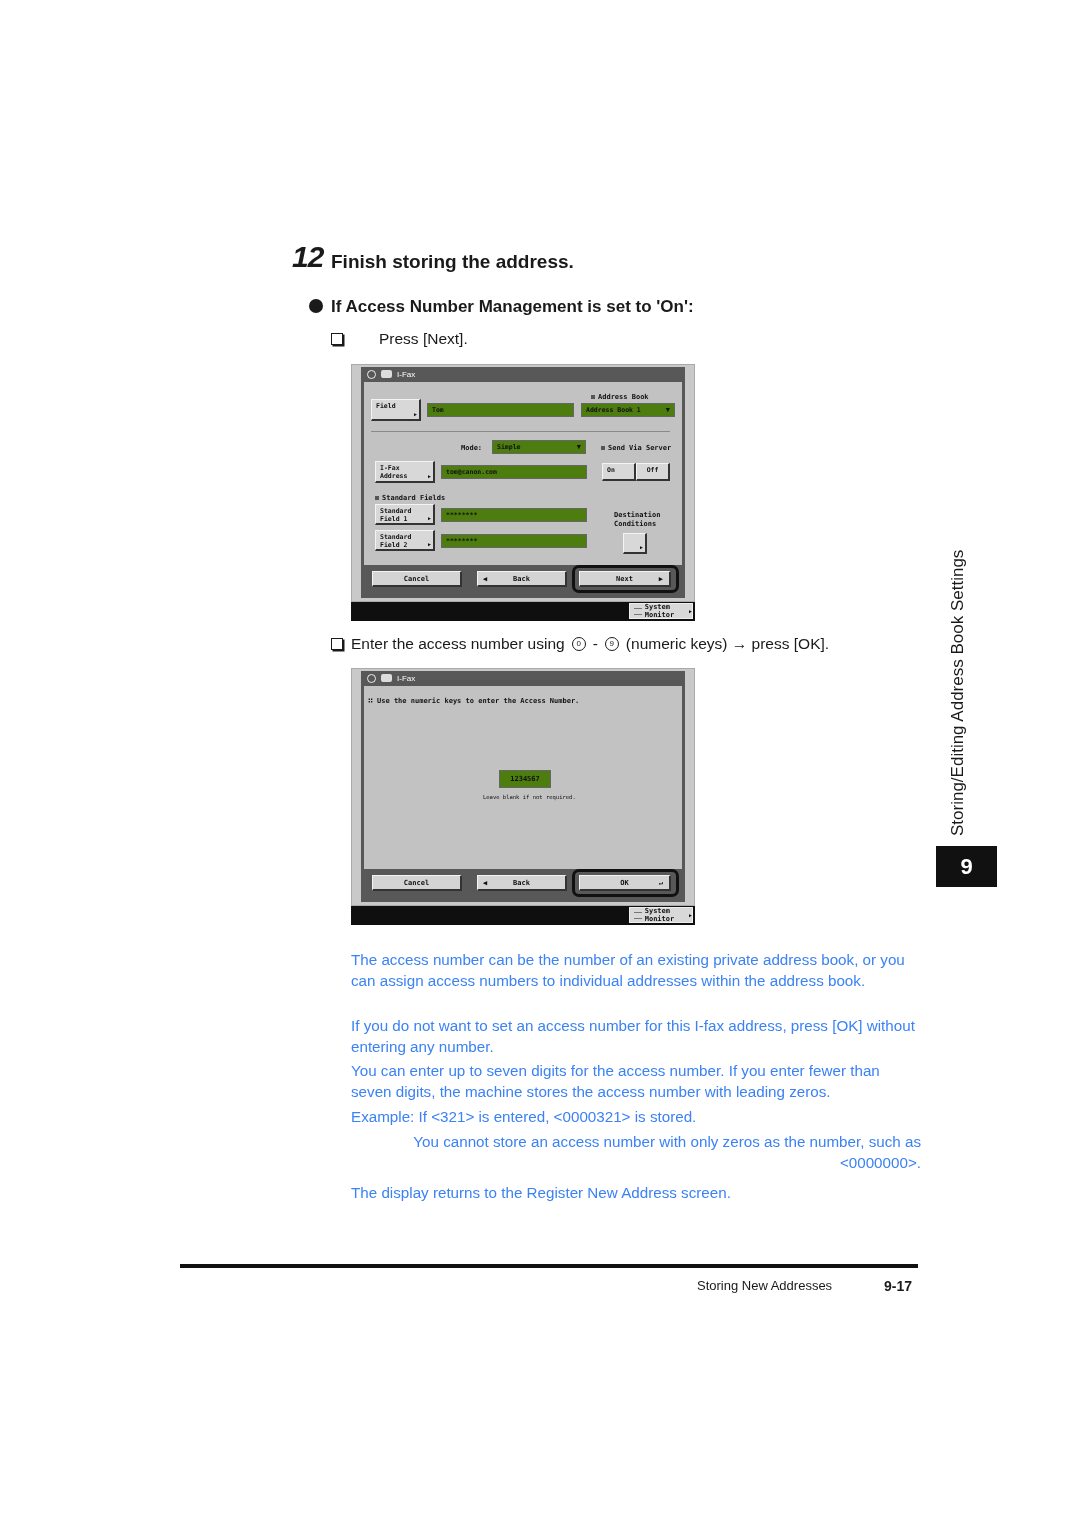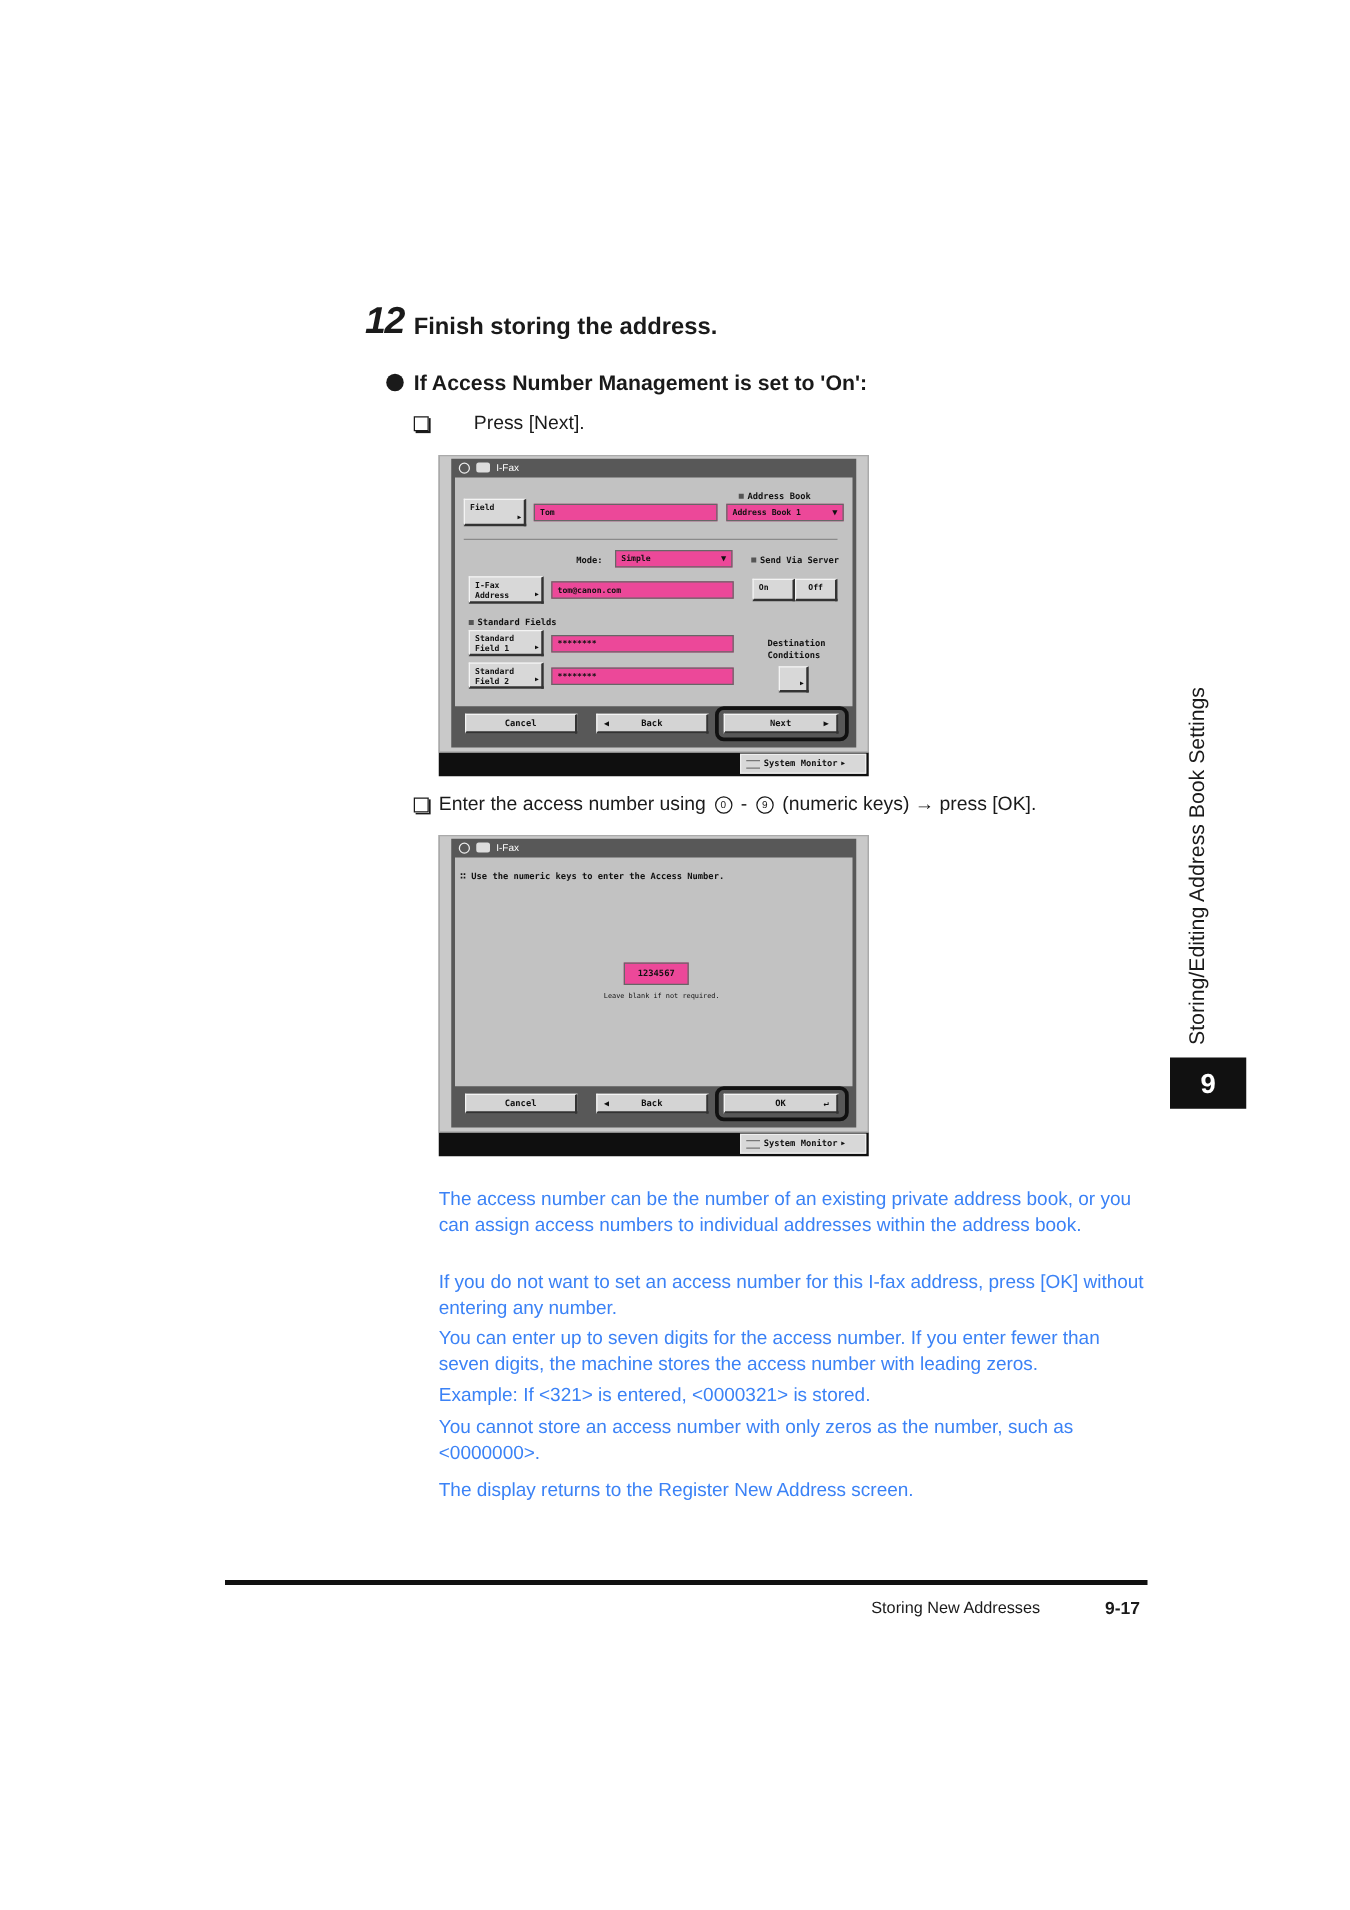--- a/index.html
+++ b/index.html
@@ -21,28 +21,28 @@
   .screen { position: absolute; left: 351px; width: 344px; background: #0f0f0f; }
   .screen .frame { position: absolute; left: 0; top: 0; right: 0; background: #c9c9c9; border: 1px solid #aaa; }
   .screen .inner { position: absolute; left: 9px; top: 2px; right: 9px; background: #585858; }
   .titlebar { position: absolute; left: 0; top: 0; right: 0; height: 14px; color: #fff; font-size: 8px; display: flex; align-items: center; padding-left: 6px; gap: 5px; }
   .tb-icon { width: 9px; height: 9px; border-radius: 50%; border: 1.2px solid #eee; display: inline-block; }
   .tb-icon2 { width: 11px; height: 8px; border-radius: 2px; background: #ddd; display: inline-block; }
   .panel { position: absolute; left: 3px; right: 3px; background: #c2c2c2; }
   .lbl { position: absolute; font-family: "DejaVu Sans Mono", monospace; font-size: 7px; font-weight: bold; color: #111; white-space: nowrap; }
   .key { position: absolute; background: #d8d8d8; border-top: 1px solid #f4f4f4; border-left: 1px solid #f4f4f4; border-right: 2px solid #333; border-bottom: 2px solid #333; font-family: "DejaVu Sans Mono", monospace; font-size: 6.5px; font-weight: bold; color: #111; line-height: 8px; padding: 2px 4px; }
   .key .tri { position: absolute; right: 2px; bottom: 1px; font-size: 5px; }
-  .field { position: absolute; background: #ec4899; border: 1px solid #666; font-family: "DejaVu Sans Mono", monospace; font-size: 6.5px; font-weight: bold; color: #111; padding: 2px 4px; line-height: 9px; white-space: nowrap; }
+  .field { position: absolute; background: #4d7c0f; border: 1px solid #666; font-family: "DejaVu Sans Mono", monospace; font-size: 6.5px; font-weight: bold; color: #111; padding: 2px 4px; line-height: 9px; white-space: nowrap; }
   .dd .arrow { position: absolute; right: 4px; top: 2px; font-size: 7px; }
   .sq { display: inline-block; width: 4px; height: 4px; background: #555; margin-right: 3px; vertical-align: middle; }
   .btm-btn { position: absolute; height: 16px; background: #d4d4d4; border-top: 1px solid #f4f4f4; border-left: 1px solid #f4f4f4; border-right: 2px solid #333; border-bottom: 2px solid #333; font-family: "DejaVu Sans Mono", monospace; font-size: 7px; font-weight: bold; color: #111; display: flex; align-items: center; justify-content: center; }
   .btm-btn .l { position: absolute; left: 5px; font-size: 7px; }
   .btm-btn .r { position: absolute; right: 6px; font-size: 7px; }
   .hl { position: absolute; border: 3px solid #111; border-radius: 7px; }
-  .sysmon { position: absolute; right: 2px; bottom: 2px; width: 101px; height: 16px; background: #d8d8d8; border: 1px solid #eee; font-family: "DejaVu Sans Mono", monospace; font-size: 7px; font-weight: bold; color: #111; display: flex; align-items: center; padding-left: 4px; gap: 3px; }
+  .sysmon { position: absolute; right: 2px; bottom: 2px; width: 64px; height: 16px; background: #d8d8d8; border: 1px solid #eee; font-family: "DejaVu Sans Mono", monospace; font-size: 7px; font-weight: bold; color: #111; display: flex; align-items: center; padding-left: 4px; gap: 3px; }
   .sysmon .mi { width: 11px; height: 7px; border-top: 1px solid #777; border-bottom: 1px solid #777; }
   .divider { position: absolute; height: 1px; background: #8a8a8a; }
 
   
   .para { position: absolute; left: 351px; width: 570px; font-size: 15.2px; line-height: 20.5px; color: #3b82f6; margin-top: 13px; }
 
   
   .side-text { position: absolute; left: 948px; top: 836px; transform-origin: left top; transform: rotate(-90deg); font-size: 17px; white-space: nowrap; color: #1a1a1a; }
   .chapter-box { position: absolute; left: 936px; top: 846px; width: 61px; height: 41px; background: #111; color: #fff; font-size: 22px; font-weight: bold; display: flex; align-items: center; justify-content: center; }
 
@@ -184,21 +184,21 @@
     <span class="mi"></span>
     <span>System Monitor</span>
     <span style="font-size:5px;">▶</span>
   </div>
 </div>
 
 <div class="para" style="top:937px;">The access number can be the number of an existing private address book, or you can assign access numbers to individual addresses within the address book.</div>
 <div class="para" style="top:1003px;">If you do not want to set an access number for this I-fax address, press [OK] without entering any number.</div>
 <div class="para" style="top:1048px;">You can enter up to seven digits for the access number. If you enter fewer than seven digits, the machine stores the access number with leading zeros.</div>
 <div class="para" style="top:1094px;">Example: If &lt;321&gt; is entered, &lt;0000321&gt; is stored.</div>
-<div class="para" style="top:1119px;">You cannot store an access number with only zeros as the number, such as &lt;0000000&gt;.</div>
+<div class="para" style="top:1119px;text-align:right;">You cannot store an access number with only zeros as the number, such as &lt;0000000&gt;.</div>
 <div class="para" style="top:1170px;">The display returns to the Register New Address screen.</div>
 
 <div class="side-text">Storing/Editing Address Book Settings</div>
 <div class="chapter-box">9</div>
 
 <div class="footer-rule"></div>
 <div class="footer-sec">Storing New Addresses</div>
 <div class="footer-page">9-17</div>
 
 </body></html>

